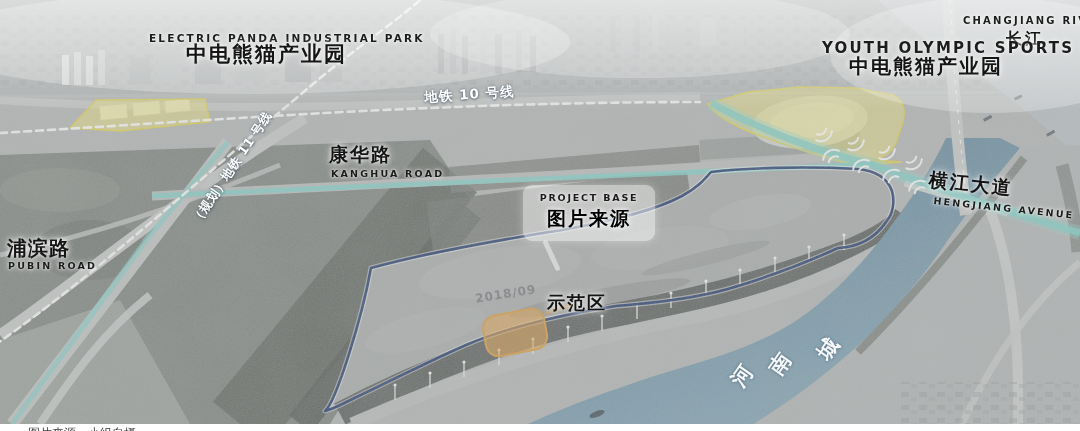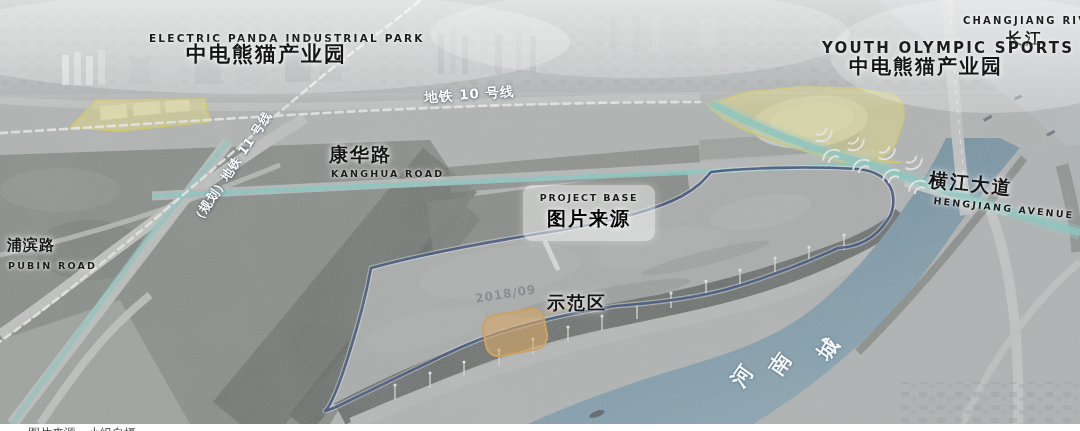--- a/index.html
+++ b/index.html
@@ -252,21 +252,21 @@
 
 <div class="lbl en" style="left:822px;top:41px;font-size:15px;">YOUTH OLYMPIC SPORTS PARK</div>
 <div class="lbl zh" style="left:849px;top:56px;font-size:20px;letter-spacing:2px;">中电熊猫产业园</div>
 
 <div class="lbl white" style="left:424px;top:91px;font-size:13.5px;letter-spacing:1px;transform:rotate(-4deg);transform-origin:0 0;">地铁 10 号线</div>
 <div class="lbl white" style="left:232px;top:168px;font-size:12.5px;letter-spacing:.5px;transform:translate(-50%,-50%) rotate(-56deg);">（规划）地铁 11 号线</div>
 
 <div class="lbl zh" style="left:329px;top:145px;font-size:19px;letter-spacing:2px;">康华路</div>
 <div class="lbl en" style="left:331px;top:169px;">KANGHUA ROAD</div>
 
-<div class="lbl zh" style="left:7px;top:238px;font-size:15px;letter-spacing:1px;">浦滨路</div>
+<div class="lbl zh" style="left:7px;top:238px;font-size:20px;letter-spacing:1px;">浦滨路</div>
 <div class="lbl en" style="left:8px;top:261px;">PUBIN ROAD</div>
 
 <div class="callout">
   <span class="en">PROJECT BASE</span>
   <span class="zh">图片来源</span>
 </div>
 <div class="tail"></div>
 
 <div class="lbl zh" style="left:547px;top:294px;font-size:18px;letter-spacing:2px;text-align:right;">示范区</div>
 <div class="wm">2018/09</div>

